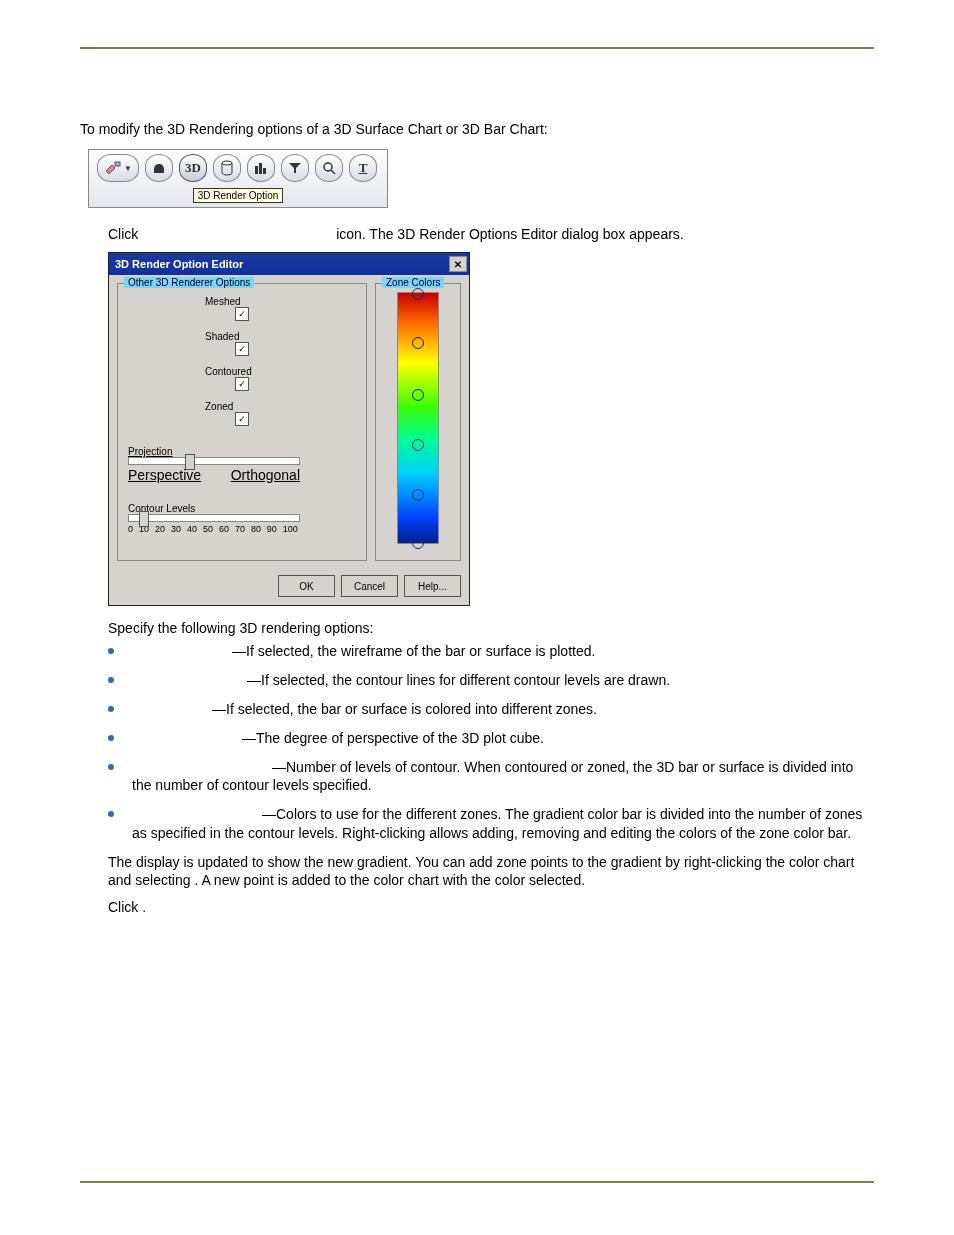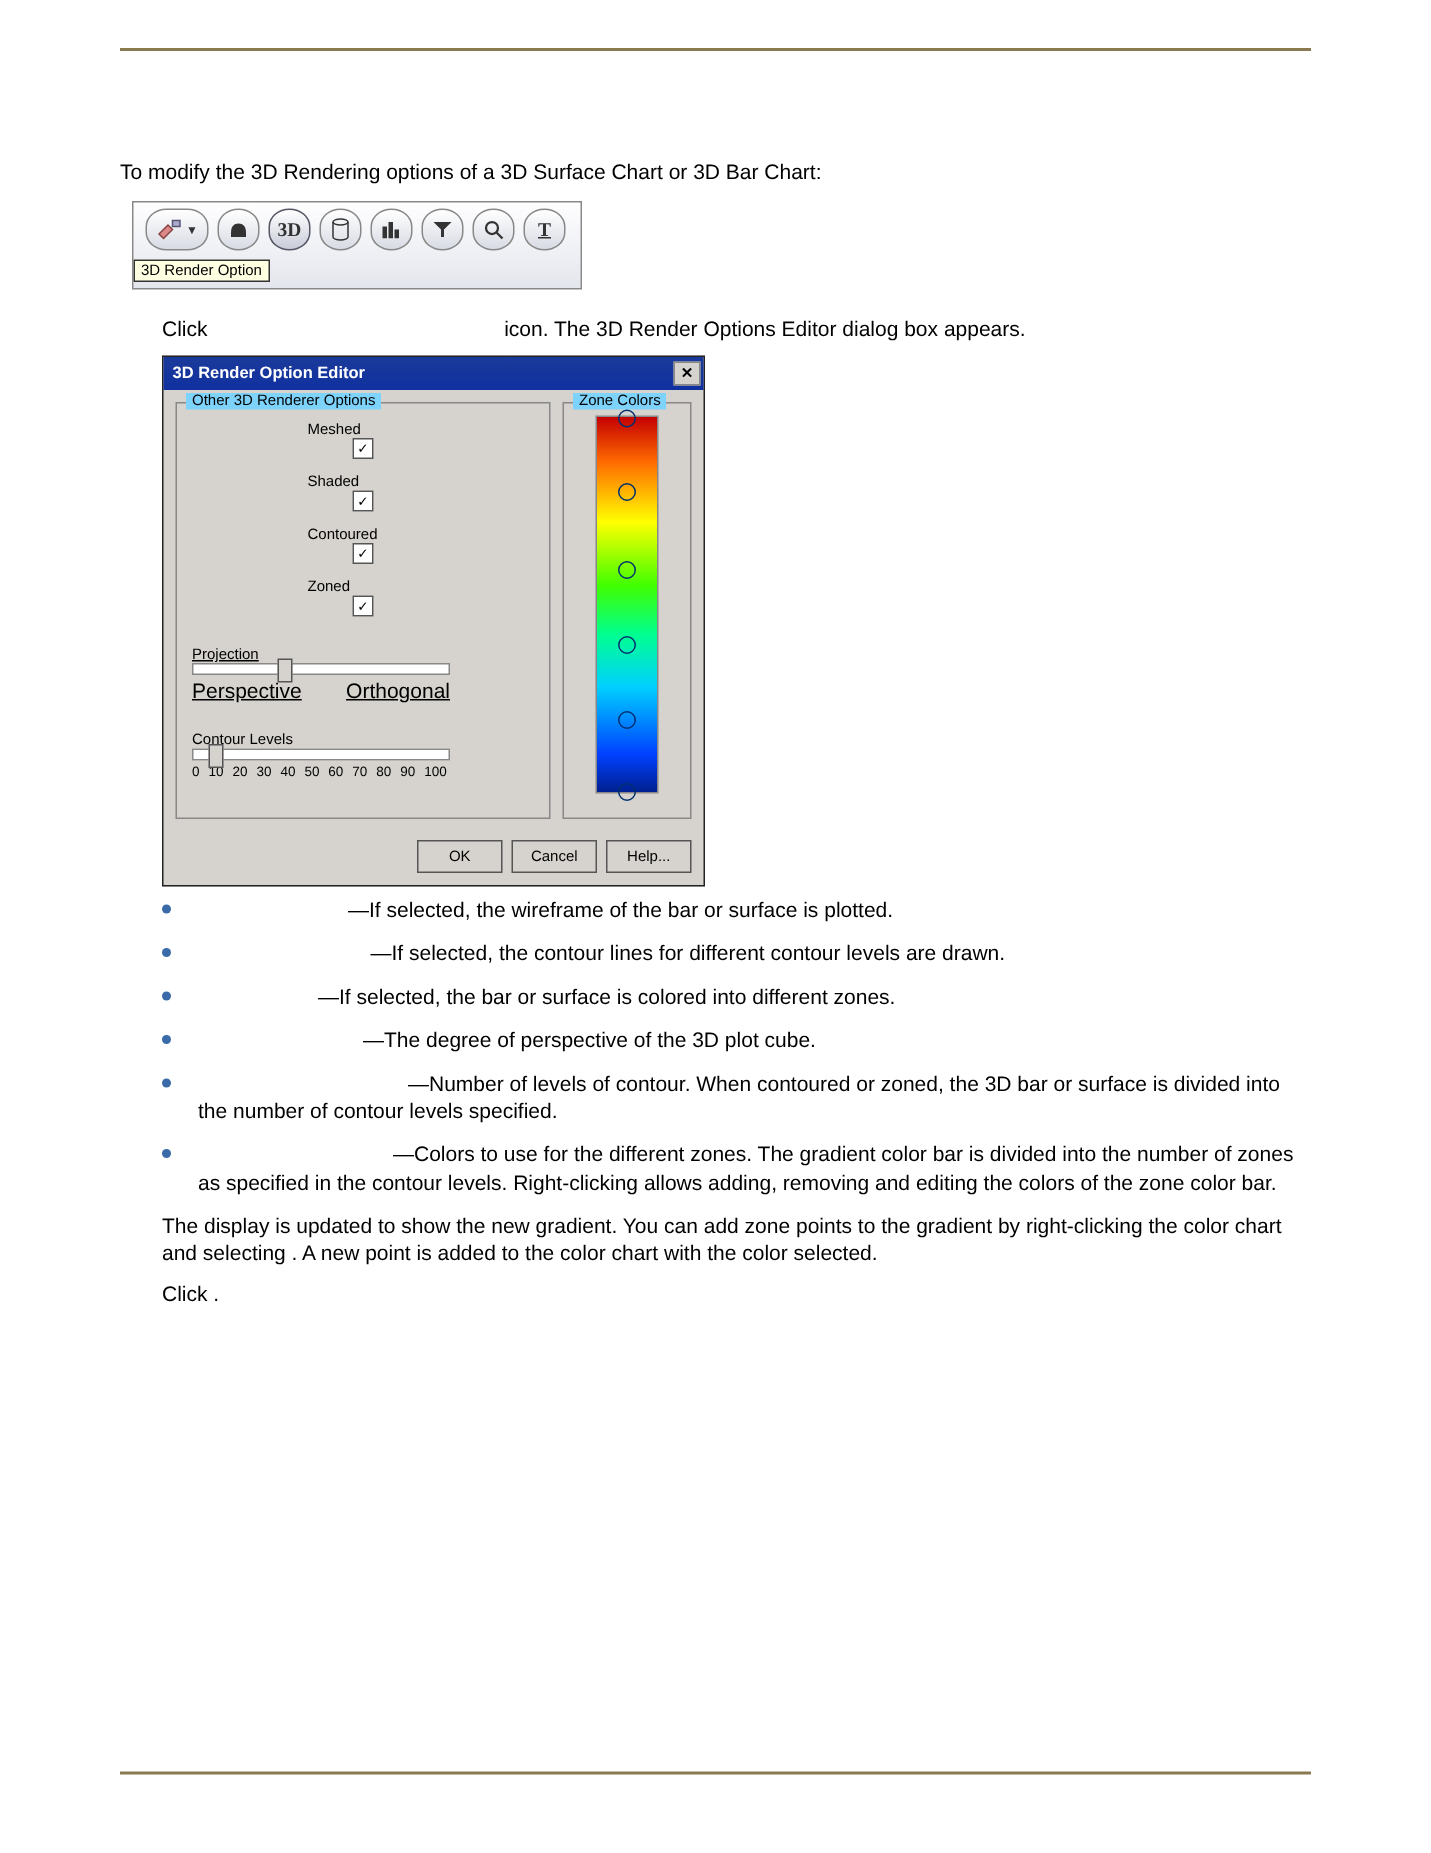--- a/index.html
+++ b/index.html
@@ -7,21 +7,21 @@
     padding: 0;
     background: #ffffff;
     font-family: Verdana, Geneva, sans-serif;
     font-size: 14px;
     color: #000;
   }
   .page {
     width: 954px;
     height: 1235px;
     box-sizing: border-box;
-    padding: 32px 80px 20px 80px;
+    padding: 47px 80px 20px 80px;
     position: relative;
   }
   .top-rule {
     border-top: 2px solid #8a7a52;
     height: 0;
     margin-bottom: 72px;
   }
   .intro {
     margin-bottom: 12px;
   }
@@ -46,21 +46,21 @@
     border-radius: 14px / 12px;
     background: linear-gradient(#ffffff,#d8dbe4);
     display:flex; align-items:center; justify-content:center;
     font-family: "Times New Roman", serif;
     font-size: 13px;
     font-weight: bold;
     color:#333;
   }
   .tbtn.wide { width:40px; }
   .toolbar-row2 {
-    display:flex; justify-content:flex-start;
+    display:flex; justify-content:center;
     padding: 2px 0 4px 0;
   }
   .tooltip-box {
     border:1px solid #333;
     background:#ffffe1;
     font-size:10px;
     padding:1px 4px;
   }
   .step { margin-left:28px; margin-top:18px; }
   .step-line { margin-bottom:8px; }
@@ -316,20 +316,21 @@
           </div>
         </div>
       </div>
       <div class="dialog-buttons">
         <div class="dlg-btn">OK</div>
         <div class="dlg-btn">Cancel</div>
         <div class="dlg-btn">Help...</div>
       </div>
     </div>
 
+    <div class="specify">Specify the following 3D rendering options:</div>
 
     <ul class="bullets">
       <li><span style="padding-left:100px">—If selected, the wireframe of the bar or surface is plotted.</span></li>
       <li><span style="padding-left:115px">—If selected, the contour lines for different contour levels are drawn.</span></li>
       <li><span style="padding-left:80px">—If selected, the bar or surface is colored into different zones.</span></li>
       <li><span style="padding-left:110px">—The degree of perspective of the 3D plot cube.</span></li>
       <li><span style="padding-left:140px">—Number of levels of contour. When contoured or zoned, the 3D bar or surface is divided into the number of contour levels specified.</span></li>
       <li><span style="padding-left:130px">—Colors to use for the different zones. The gradient color bar is divided into the number of zones as specified in the contour levels. Right-clicking allows adding, removing and editing the colors of the zone color bar.</span></li>
     </ul>
 

